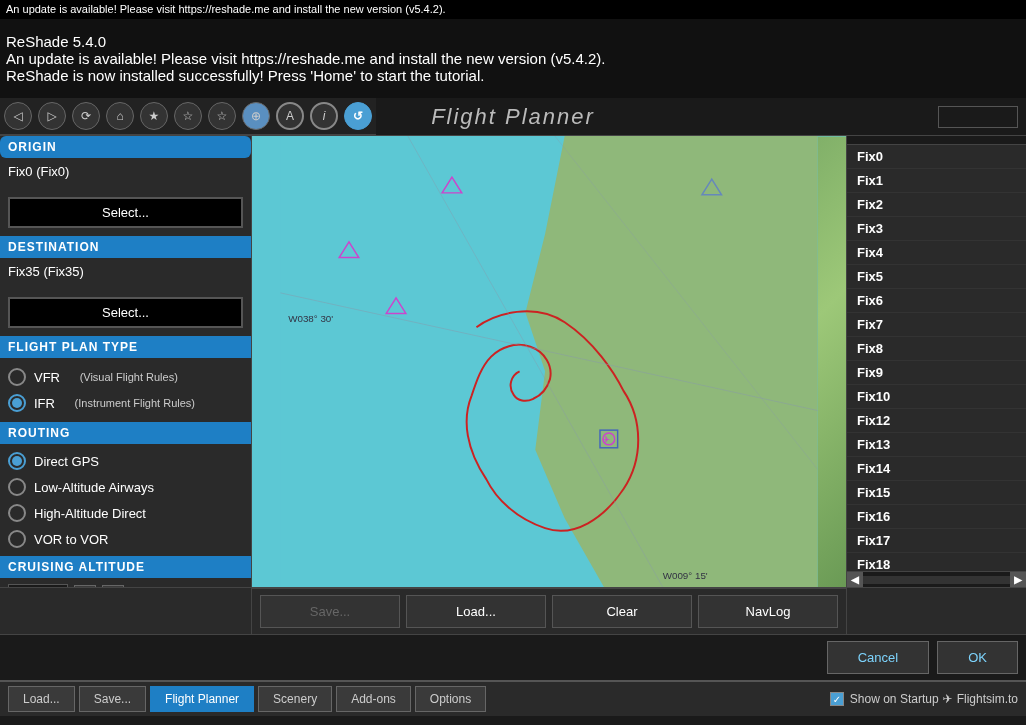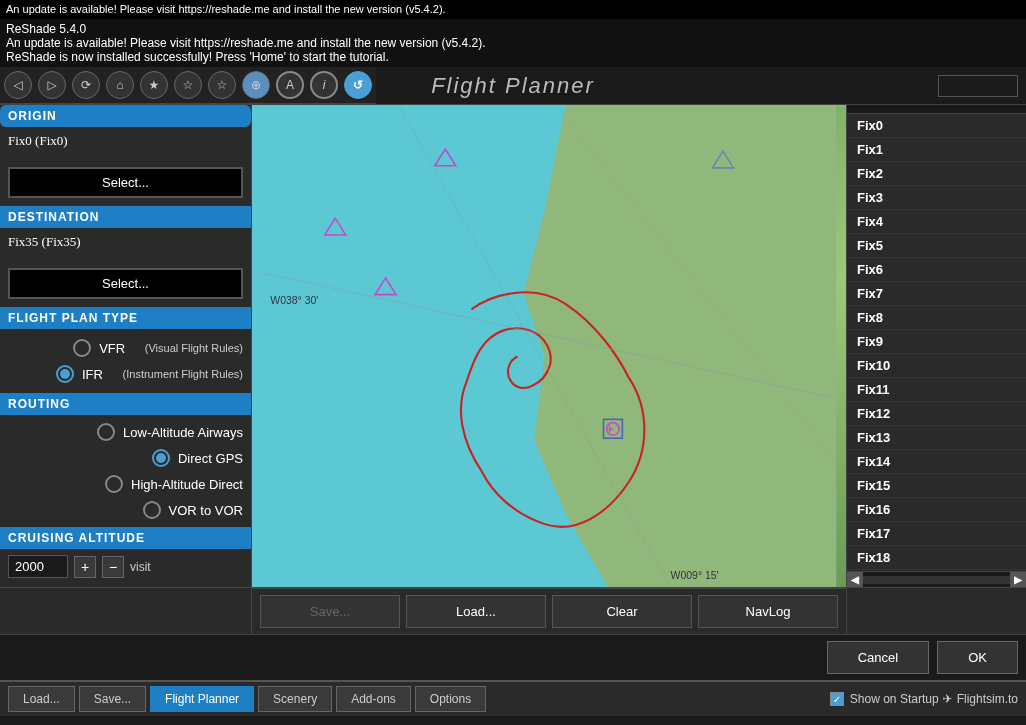--- a/index.html
+++ b/index.html
@@ -40,22 +40,22 @@
       color: #cccccc;
       letter-spacing: 2px;
       font-style: italic;
       border-bottom: 1px solid #333;
     }
 
     
     .reshade-bar {
       background: #111;
       color: #fff;
-      font-size: 12px;
-      padding: 3px 6px;
+      font-size: 15px;
+      padding: 14px 6px;
     }
 
     
     .nav-icons-bar {
       background: #222;
       display: flex;
       align-items: center;
       padding: 4px 8px;
       gap: 6px;
       border-bottom: 1px solid #444;
@@ -106,21 +106,20 @@
       font-weight: bold;
       padding: 4px 8px;
       letter-spacing: 1px;
       border-radius: 6px;
     }
 
     .fix-label {
       padding: 6px 8px;
       color: #fff;
       font-size: 13px;
-      font-family: Liberation Serif, serif;
     }
 
     .select-btn {
       margin: 12px 8px 8px 8px;
       background: #000000;
       color: #fff;
       border: 2px solid #555;
       padding: 6px 8px;
       cursor: pointer;
       width: calc(100% - 16px);
@@ -141,21 +140,20 @@
     .radio-group {
       padding: 6px 8px;
     }
     .radio-item {
       display: flex;
       align-items: center;
       gap: 8px;
       padding: 4px 0;
       color: #fff;
       font-size: 13px;
-      justify-content: flex-end;
     }
     .radio-circle {
       width: 18px;
       height: 18px;
       border-radius: 50%;
       border: 2px solid #888;
       display: flex;
       align-items: center;
       justify-content: center;
       flex-shrink: 0;
@@ -299,21 +297,21 @@
       display: flex;
       justify-content: flex-end;
       padding: 6px 8px;
       gap: 8px;
       border-top: 1px solid #444;
     }
     .confirm-btn {
       padding: 8px 30px;
       background: #333;
       border: 1px solid #666;
-      color: #ffffff;
+      color: #7dd3fc;
       cursor: pointer;
       font-size: 13px;
     }
 
     
     .taskbar {
       background: #2a2a2a;
       display: flex;
       align-items: center;
       padding: 4px 8px;
@@ -462,26 +460,26 @@
           <div class="radio-circle selected"></div>
           <span>IFR</span>
           &nbsp;
           <span style="color:#ccc; font-size:11px;">(Instrument Flight Rules)</span>
         </div>
       </div>
 
       <div class="subsection-header">ROUTING</div>
       <div class="routing-group">
         <div class="radio-item">
+          <div class="radio-circle selected"></div>
+          <span>Direct GPS</span>
+        </div>
+        <div class="radio-item">
           <div class="radio-circle"></div>
           <span>Low-Altitude Airways</span>
-        </div>
-        <div class="radio-item">
-          <div class="radio-circle selected"></div>
-          <span>Direct GPS</span>
         </div>
         <div class="radio-item">
           <div class="radio-circle"></div>
           <span>High-Altitude Direct</span>
         </div>
         <div class="radio-item">
           <div class="radio-circle"></div>
           <span>VOR to VOR</span>
         </div>
       </div>
@@ -537,21 +535,20 @@
         <div class="fix-item">Fix1</div>
         <div class="fix-item">Fix2</div>
         <div class="fix-item">Fix3</div>
         <div class="fix-item">Fix4</div>
         <div class="fix-item">Fix5</div>
         <div class="fix-item">Fix6</div>
         <div class="fix-item">Fix7</div>
         <div class="fix-item">Fix8</div>
         <div class="fix-item">Fix9</div>
         <div class="fix-item">Fix10</div>
-        <div class="fix-item">Fix11</div>
         <div class="fix-item">Fix12</div>
         <div class="fix-item">Fix13</div>
         <div class="fix-item">Fix14</div>
         <div class="fix-item">Fix15</div>
         <div class="fix-item">Fix16</div>
         <div class="fix-item">Fix17</div>
         <div class="fix-item">Fix18</div>
         <div class="fix-item">Fix19</div>
       </div>
       <div class="right-panel-scrollbar">

